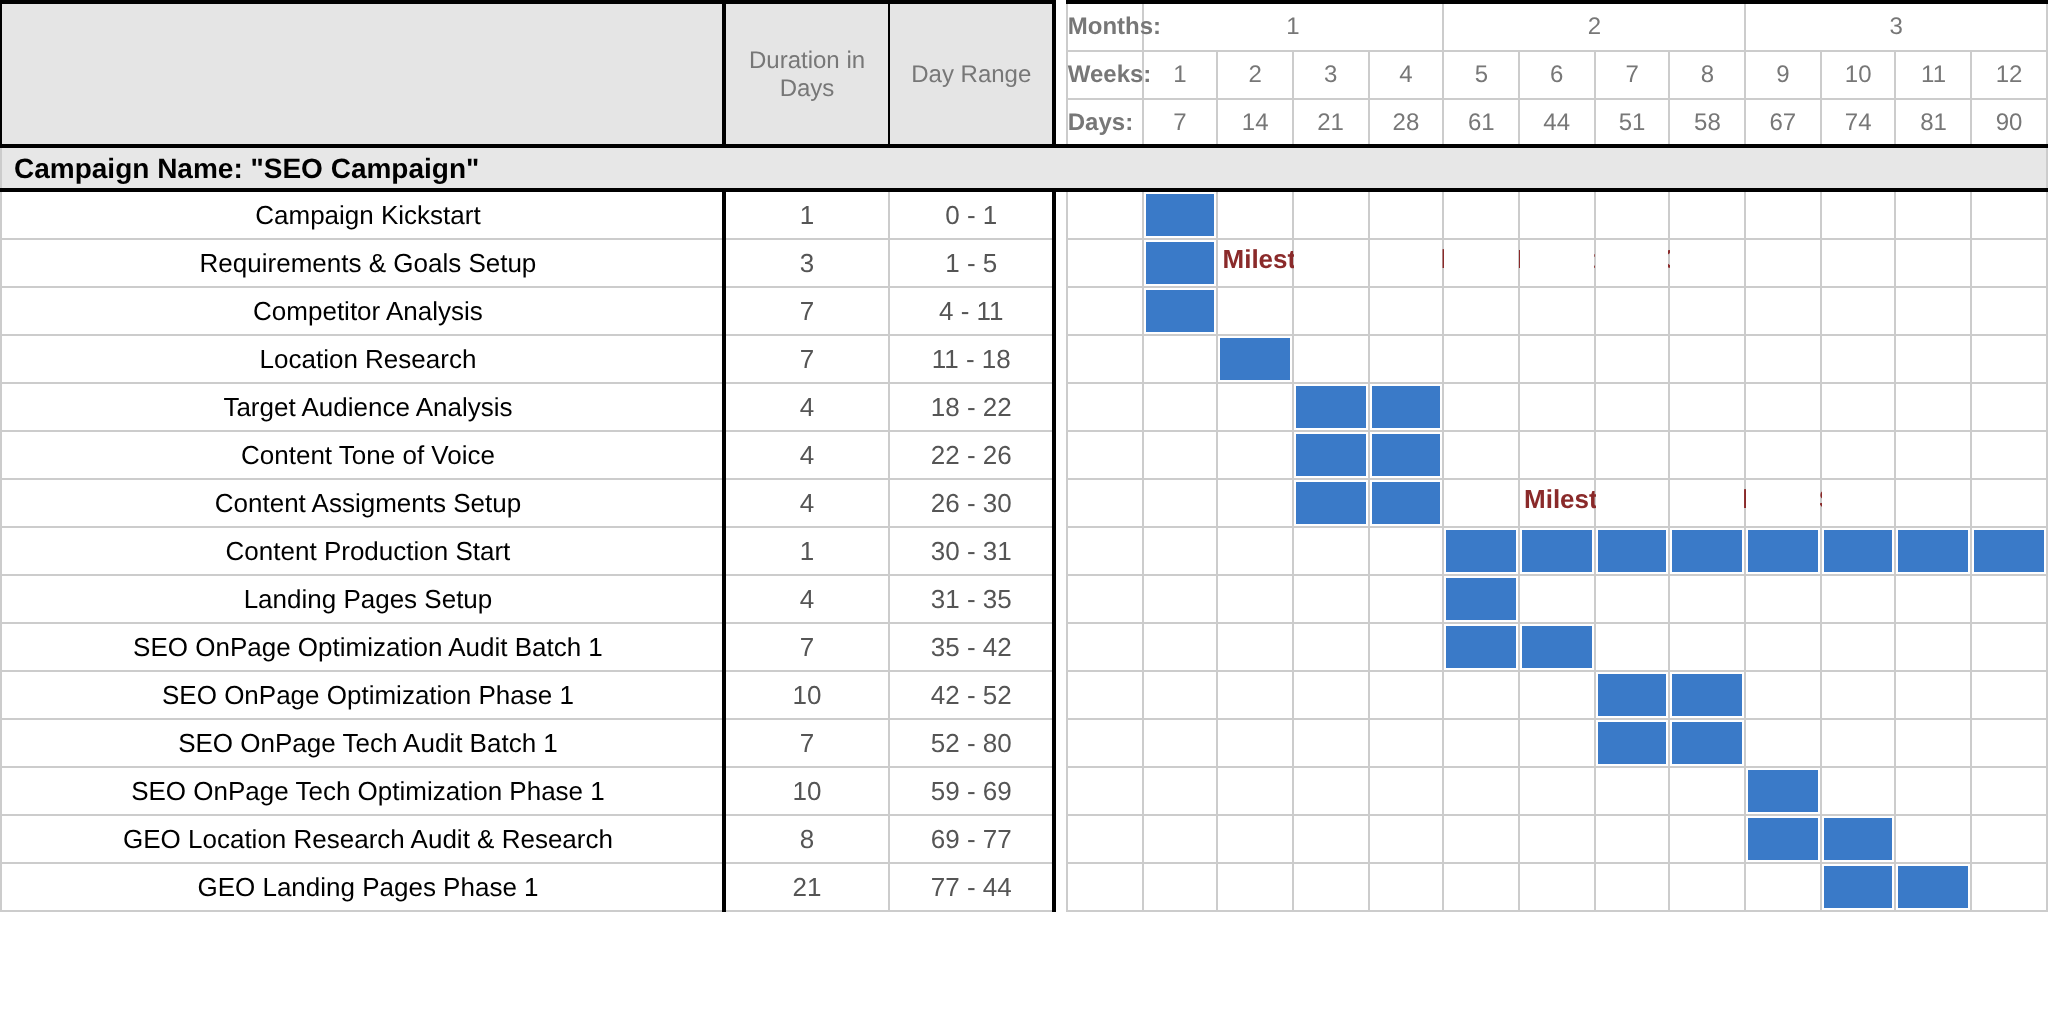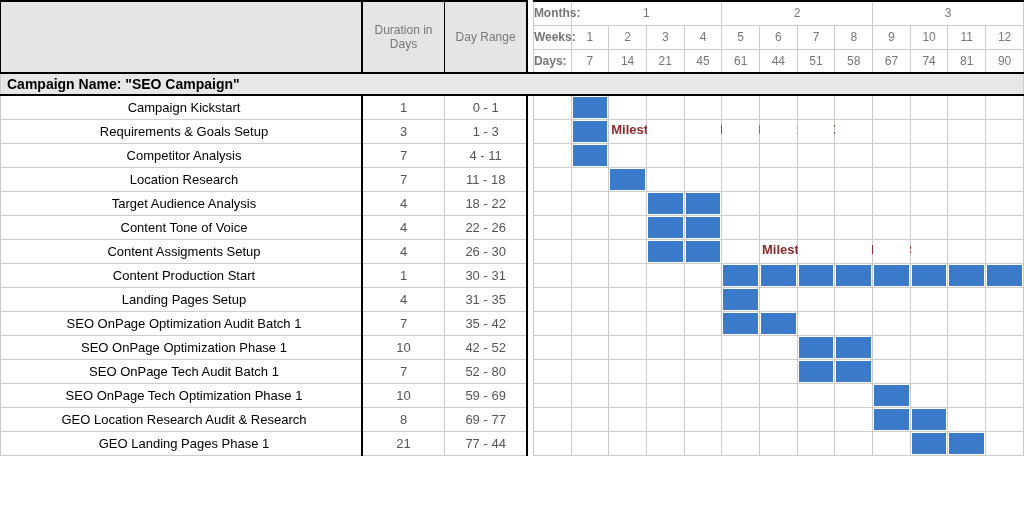--- a/index.html
+++ b/index.html
@@ -162,21 +162,21 @@
     <td>10</td>
     <td>11</td>
     <td>12</td>
   </tr>
 
   <tr class="header-days-row">
     <td class="header-key heavy-bottom">Days:</td>
     <td class="heavy-bottom">7</td>
     <td class="heavy-bottom">14</td>
     <td class="heavy-bottom">21</td>
-    <td class="heavy-bottom">45</td>
+    <td class="heavy-bottom">28</td>
     <td class="month-sep heavy-bottom">61</td>
     <td class="heavy-bottom">44</td>
     <td class="heavy-bottom">51</td>
     <td class="heavy-bottom">58</td>
     <td class="month-sep heavy-bottom">67</td>
     <td class="heavy-bottom">74</td>
     <td class="heavy-bottom">81</td>
     <td class="heavy-bottom">90</td>
   </tr>
 
@@ -203,21 +203,21 @@
           <td class="cell"></td>
           <td class="cell"></td>
           <td class="cell month-sep"></td>
           <td class="cell"></td>
           <td class="cell"></td>
           <td class="cell"></td>
         </tr>
         <tr>
           <td class="task-name">Requirements &amp; Goals Setup</td>
           <td class="num heavy-left">3</td>
-          <td class="num heavy-right">1 - 3</td>
+          <td class="num heavy-right">1 - 5</td>
           <td style="border: none;"></td>
           <td class="cell"></td>
           <td class="cell">
             <div class="bar-fill"></div>
           </td>
           <td class="cell">
             <div class="milestone-text">Milestone 1 completed: Kickstart &amp; Goals</div>
           </td>
           <td class="cell"></td>
           <td class="cell"></td>

